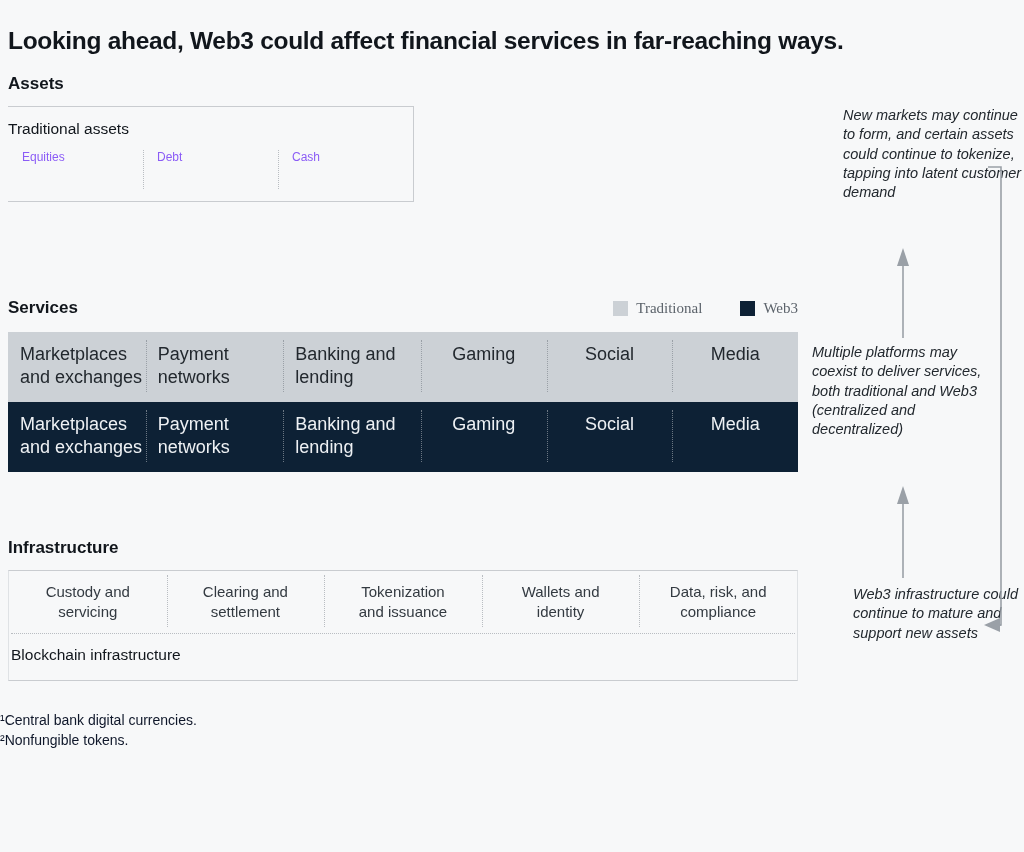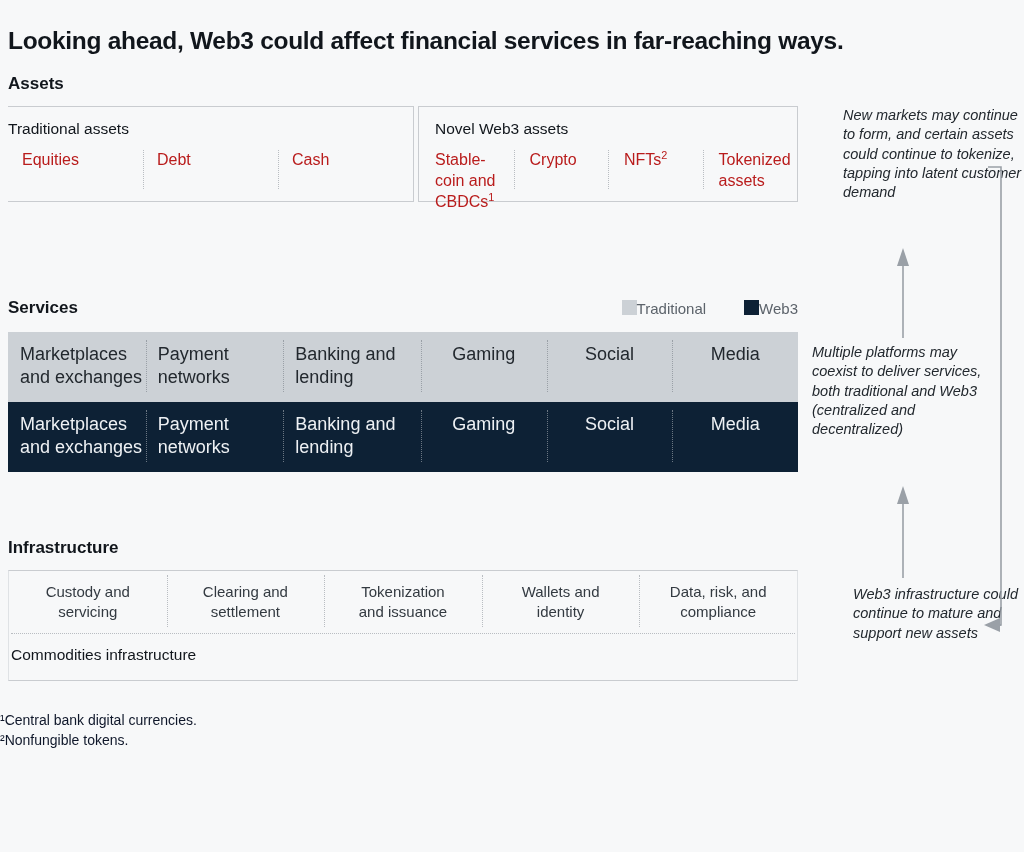--- a/index.html
+++ b/index.html
@@ -88,22 +88,22 @@
     position: absolute;
     top: 43px;
     left: 0;
     right: 0;
     bottom: 0;
     display: flex;
   }
   .asset-col {
     position: relative;
     flex: 1 1 0;
-    font-size: 16px;
-    color: #b91c1c;
+    font-size: 12px;
+    color: #8b5cf6;
     line-height: 1.3;
     padding-left: 14px;
     box-sizing: border-box;
   }
   .asset-col + .asset-col::before {
     content: "";
     position: absolute;
     left: 0;
     top: 0;
     bottom: 12px;
@@ -120,21 +120,23 @@
     top: 300px;
     right: 226px;
     display: flex;
     align-items: center;
     gap: 10px;
     font-size: 15px;
     color: #5c636b;
   }
   .legend-item {
     display: flex;
-    align-items: flex-start;
+    align-items: center;
+    gap: 8px;
+    font-family: Liberation Serif, serif;
   }
   .legend-item + .legend-item { margin-left: 28px; }
   .swatch {
     width: 15px;
     height: 15px;
     display: inline-block;
   }
 
   
   .services-wrap {
@@ -279,29 +281,20 @@
 
     <div class="asset-box" id="asset-box-traditional">
       <div class="asset-group-label">Traditional assets</div>
       <div class="asset-cols">
         <div class="asset-col">Equities</div>
         <div class="asset-col">Debt</div>
         <div class="asset-col">Cash</div>
       </div>
     </div>
 
-    <div class="asset-box" id="asset-box-novel">
-      <div class="asset-group-label">Novel Web3 assets</div>
-      <div class="asset-cols">
-        <div class="asset-col">Stable-<br>coin and<br>CBDCs<sup>1</sup></div>
-        <div class="asset-col">Crypto</div>
-        <div class="asset-col">NFTs<sup>2</sup></div>
-        <div class="asset-col">Tokenized<br>assets</div>
-      </div>
-    </div>
   </div>
 
   <div class="section-heading" id="services-heading">Services</div>
 
   <div class="legend">
     <div class="legend-item">
       <span class="swatch" style="background:#ccd1d6"></span>
       <span>Traditional</span>
     </div>
     <div class="legend-item">
@@ -335,21 +328,21 @@
 
   <div class="infra-wrap">
     <div class="infra-cols">
       <div class="infra-col">Custody and<br>servicing</div>
       <div class="infra-col">Clearing and<br>settlement</div>
       <div class="infra-col">Tokenization<br>and issuance</div>
       <div class="infra-col">Wallets and<br>identity</div>
       <div class="infra-col">Data, risk, and<br>compliance</div>
     </div>
     <div class="infra-divider"></div>
-    <div class="infra-base">Commodities infrastructure</div>
+    <div class="infra-base">Blockchain infrastructure</div>
   </div>
 
   <div class="annotation" id="annotation-assets">New markets may continue to form, and certain assets could continue to tokenize, tapping into latent customer demand</div>
   <div class="annotation" id="annotation-services">Multiple platforms may coexist to deliver services, both traditional and Web3 (centralized and decentralized)</div>
   <div class="annotation" id="annotation-infrastructure">Web3 infrastructure could continue to mature and support new assets</div>
 
   <svg class="overlay-svg" viewBox="0 0 1024 852" xmlns="http://www.w3.org/2000/svg">
 
     <g>
       <line x1="903" y1="338" x2="903" y2="262" stroke="#9aa0a7" stroke-width="1.6"></line>

